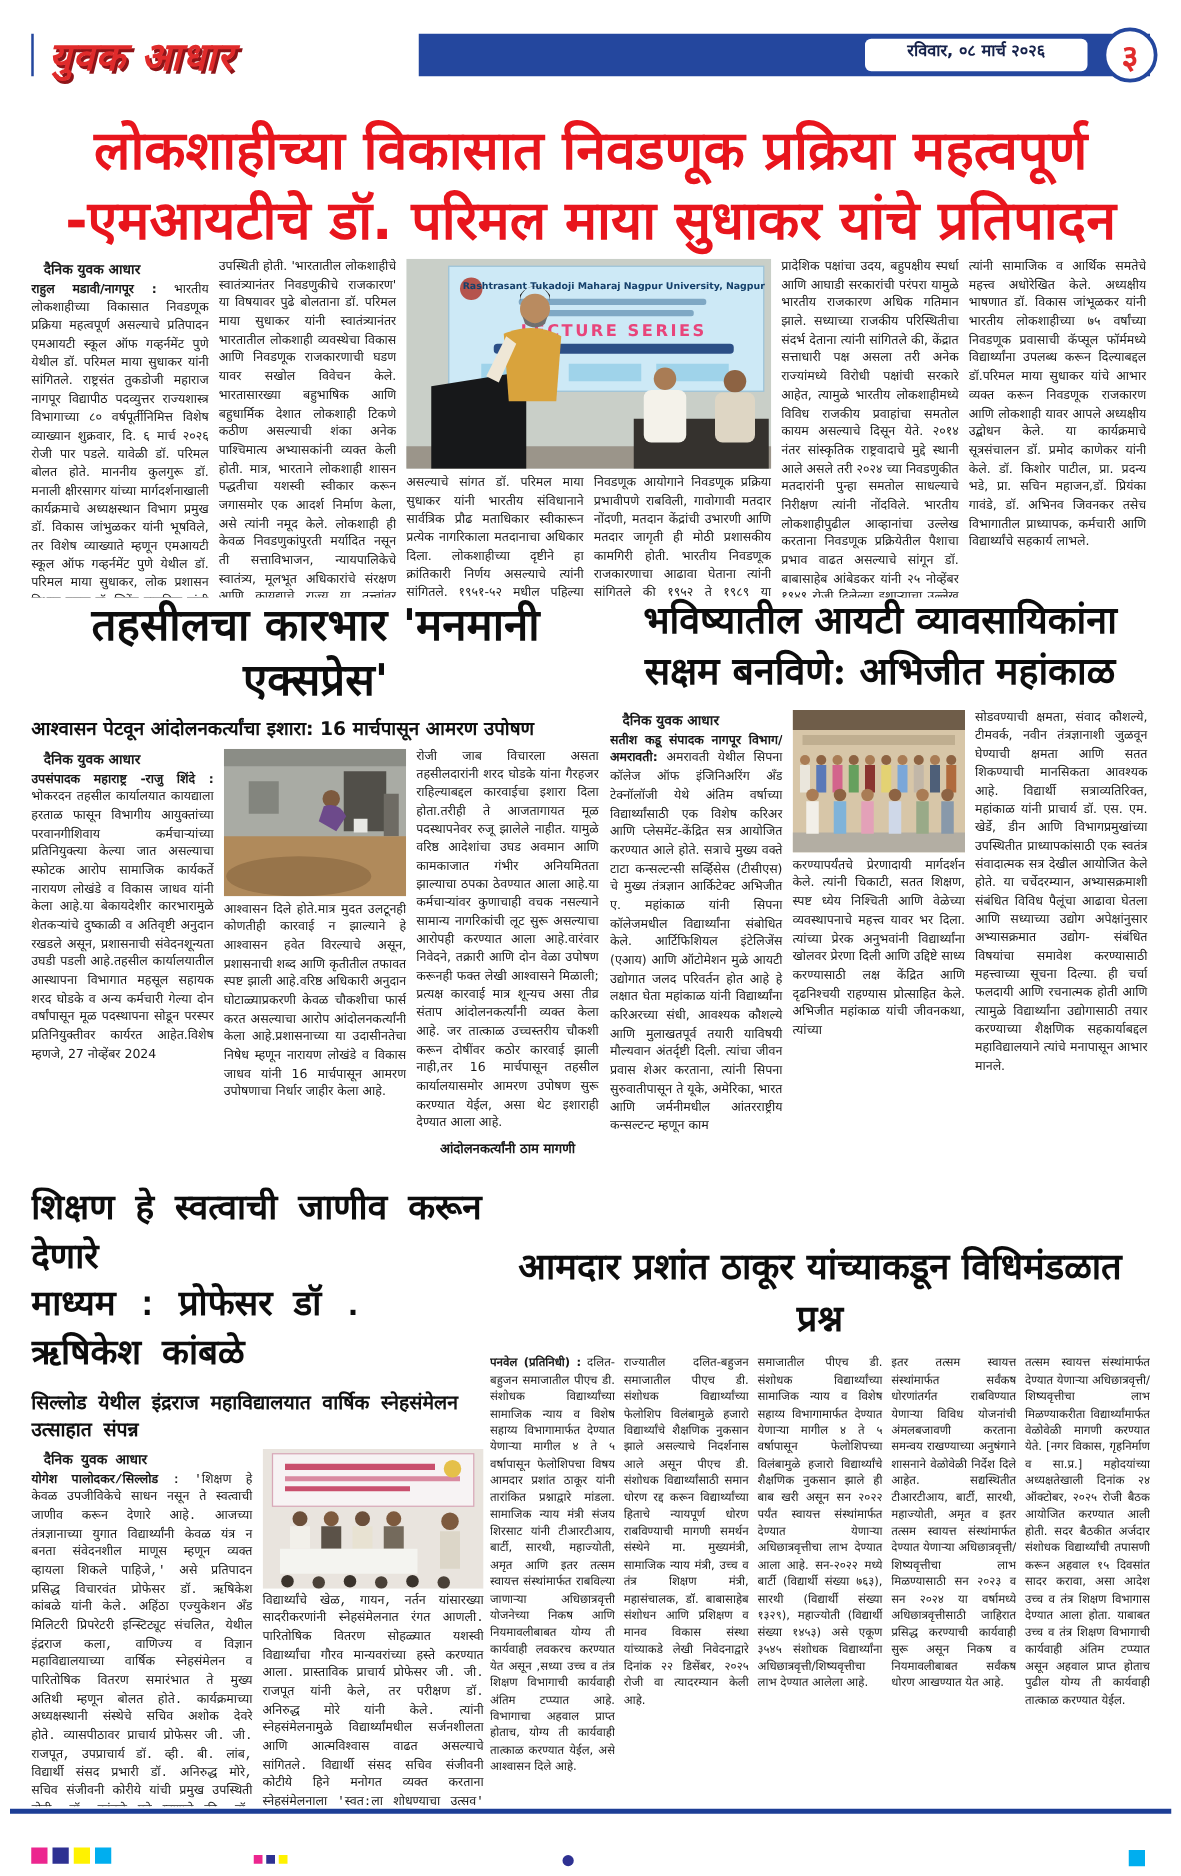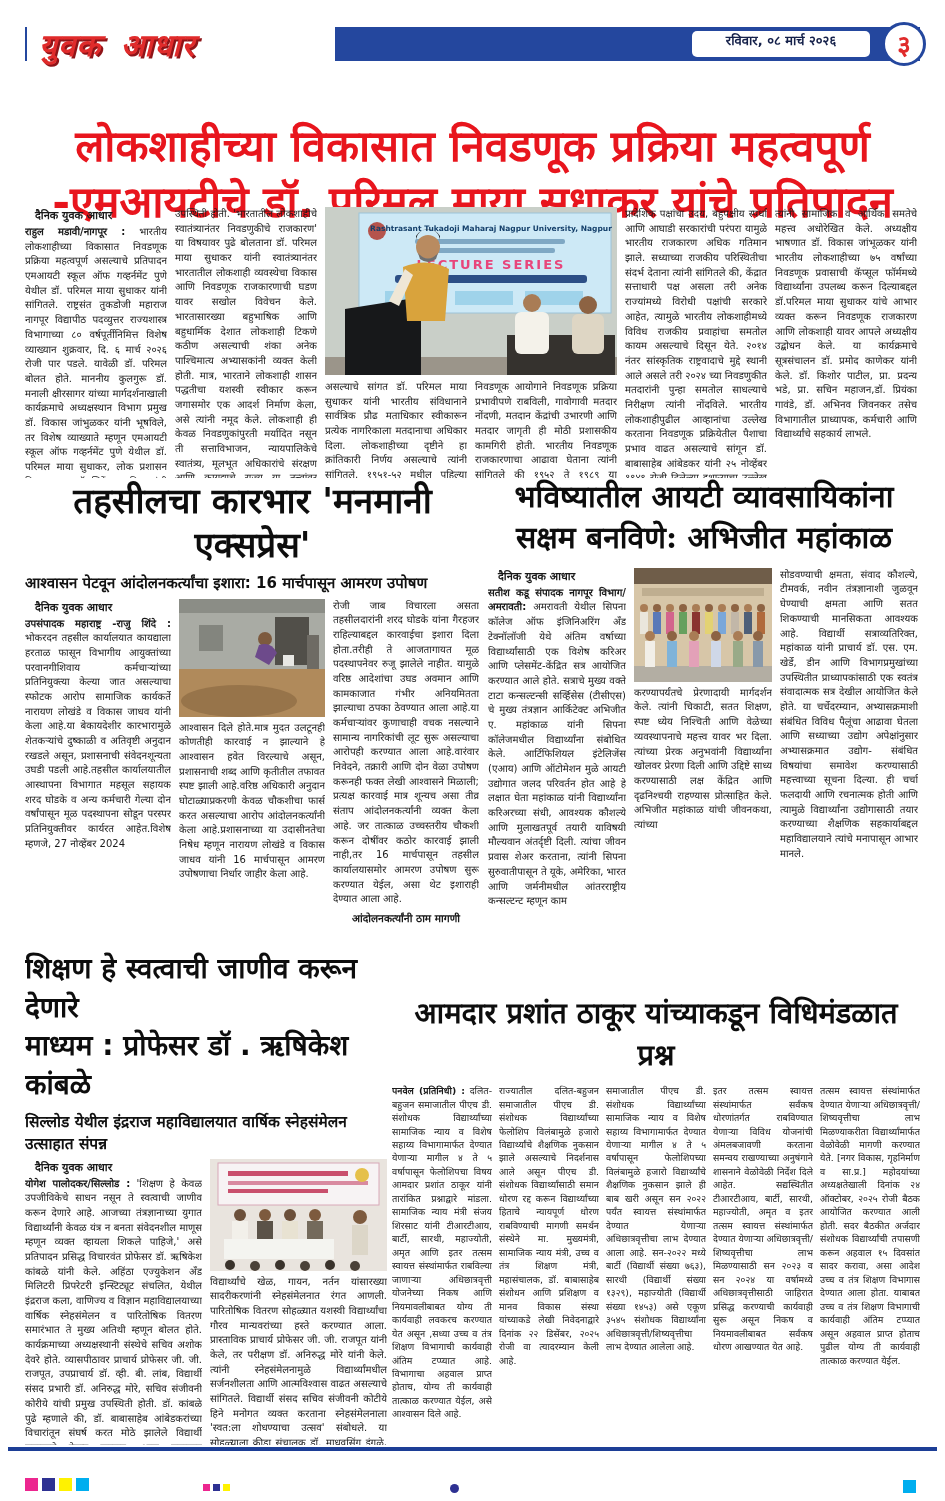--- a/index.html
+++ b/index.html
@@ -3,28 +3,28 @@
 <meta charset="utf-8">
 <style>
   html,body{margin:0;padding:0;background:#e8e8e8;}
   .page{position:relative;width:945px;height:1501px;background:#ffffff;margin:0 auto;overflow:hidden;
         font-family:"DejaVu Sans","Liberation Sans",sans-serif;color:#1a1a1a;}
   
   .topbar{position:absolute;left:25px;top:27px;width:895px;height:34px;background:#24479e;}
   .logo-box{position:absolute;left:2px;top:-4px;width:308px;height:42px;background:#fff;
             display:flex;align-items:center;padding-left:12px;box-sizing:border-box;}
   .logo-text{font-size:31px;font-weight:bold;font-style:italic;color:#e02b2b;letter-spacing:1px;
-             text-shadow:2px 2px 0 #8e1418;white-space:nowrap;font-family:Liberation Mono, monospace;}
+             text-shadow:2px 2px 0 #8e1418;white-space:nowrap;}
   .date-box{position:absolute;right:50px;top:4px;width:178px;height:26px;background:#fff;border-radius:5px;
             display:flex;justify-content:center;font-size:13px;font-weight:bold;color:#15214a;}
   .page-circle{position:absolute;right:-6px;top:-5px;width:44px;height:44px;border-radius:50%;background:#fff;
             border:3px solid #24479e;box-sizing:border-box;display:flex;align-items:center;justify-content:center;
             font-size:26px;font-weight:bold;color:#e02b2b;}
   
-  .lead-h{position:absolute;left:25px;top:90px;width:895px;text-align:center;
+  .lead-h{position:absolute;left:25px;top:65px;width:895px;text-align:center;
           font-size:43px;line-height:1.3;font-weight:bold;color:#e8151d;}
   .lead-body{position:absolute;left:25px;top:207px;width:895px;height:271px;display:flex;gap:8px;}
   .colN{flex:none;overflow:hidden;}
   .w142{width:142px;} .w146{width:146px;} .w138{width:138px;} .w177{width:177px;} .w100{width:100px;}
   p.body{margin:0;font-size:10px;line-height:1.47;text-align:justify;}
   p.body9{margin:0;font-size:9.3px;line-height:1.45;text-align:justify;}
   .byline{font-weight:bold;font-size:11px;margin:0 0 3px 10px;}
   b.rep{font-weight:bold;}
   .mid{width:292px;flex:none;}
   .mid svg{display:block;width:292px;height:168px;}
@@ -35,21 +35,21 @@
   .tahsil-sub{margin:4px 0 0 0;font-size:15px;font-weight:bold;text-align:left;color:#111;}
   .tahsil-body{display:flex;gap:8px;margin-top:7px;height:372px;}
   .photo-block svg{display:block;margin-bottom:4px;}
   .demands-title{font-weight:bold;font-size:10.5px;text-align:center;margin:4px 0 2px 0;}
   
   .it{position:absolute;left:488px;top:476px;width:432px;height:469px;overflow:hidden;}
   .serif-h{margin:0;font-family:"DejaVu Serif","Liberation Serif",serif;font-size:30px;font-weight:bold;
            line-height:1.38;text-align:center;color:#0d0d0d;}
   .it-body{display:flex;gap:8px;margin-top:9px;height:366px;}
   
-  .edu{position:absolute;left:25px;top:950px;width:362px;height:495px;overflow:hidden;}
+  .edu{position:absolute;left:25px;top:950px;width:362px;height:495px;overflow:hidden;font-family:Liberation Mono, monospace;}
   .edu-h{margin:0;font-size:28px;font-weight:bold;line-height:1.38;text-align:left;color:#0d0d0d;}
   .edu-sub{margin:5px 0 4px 0;font-size:15.5px;font-weight:bold;color:#111;}
   .edu-body{display:flex;gap:8px;margin-top:5px;height:378px;}
   
   .phd{position:absolute;left:392px;top:950px;width:528px;height:495px;overflow:hidden;}
   .phd-h{margin:0;font-family:"DejaVu Serif","Liberation Serif",serif;font-size:29px;font-weight:bold;
          line-height:1.45;text-align:center;color:#0d0d0d;}
   .phd-body{display:flex;gap:7px;margin-top:8px;height:400px;justify-content:space-between;}
   
   .bottom-rule{position:absolute;left:8px;top:1447px;width:929px;height:4px;background:#1c3e96;}

